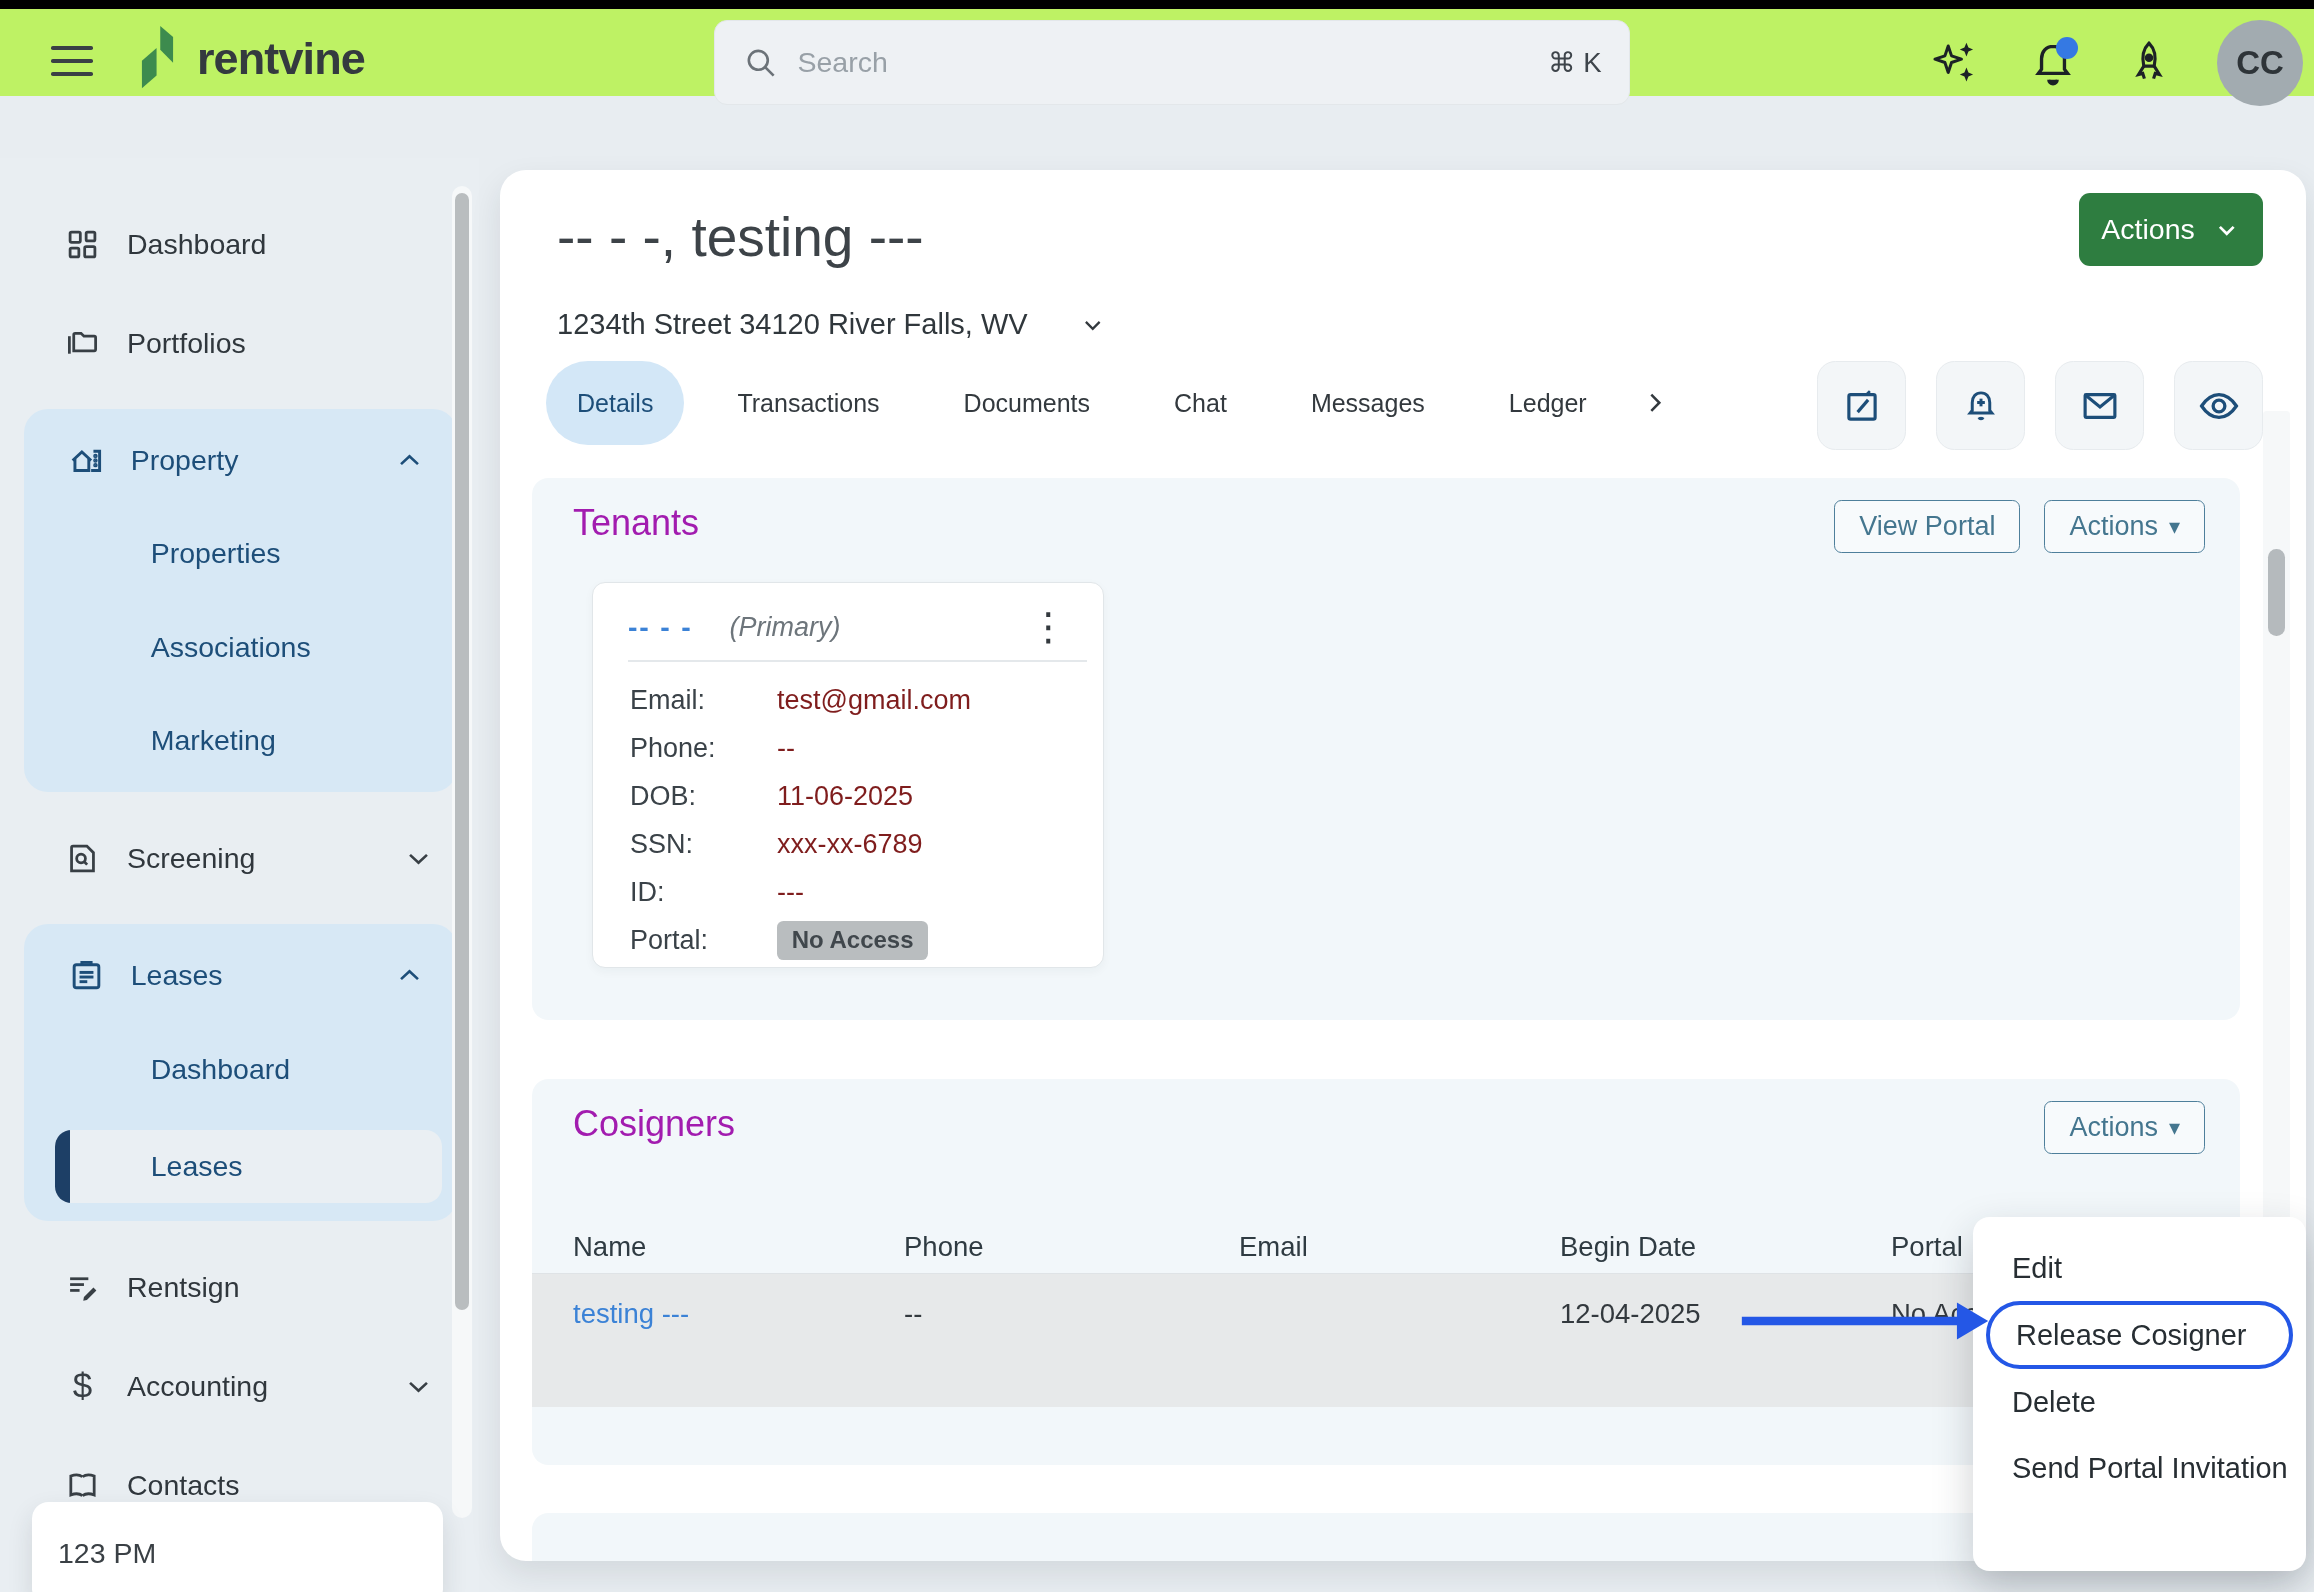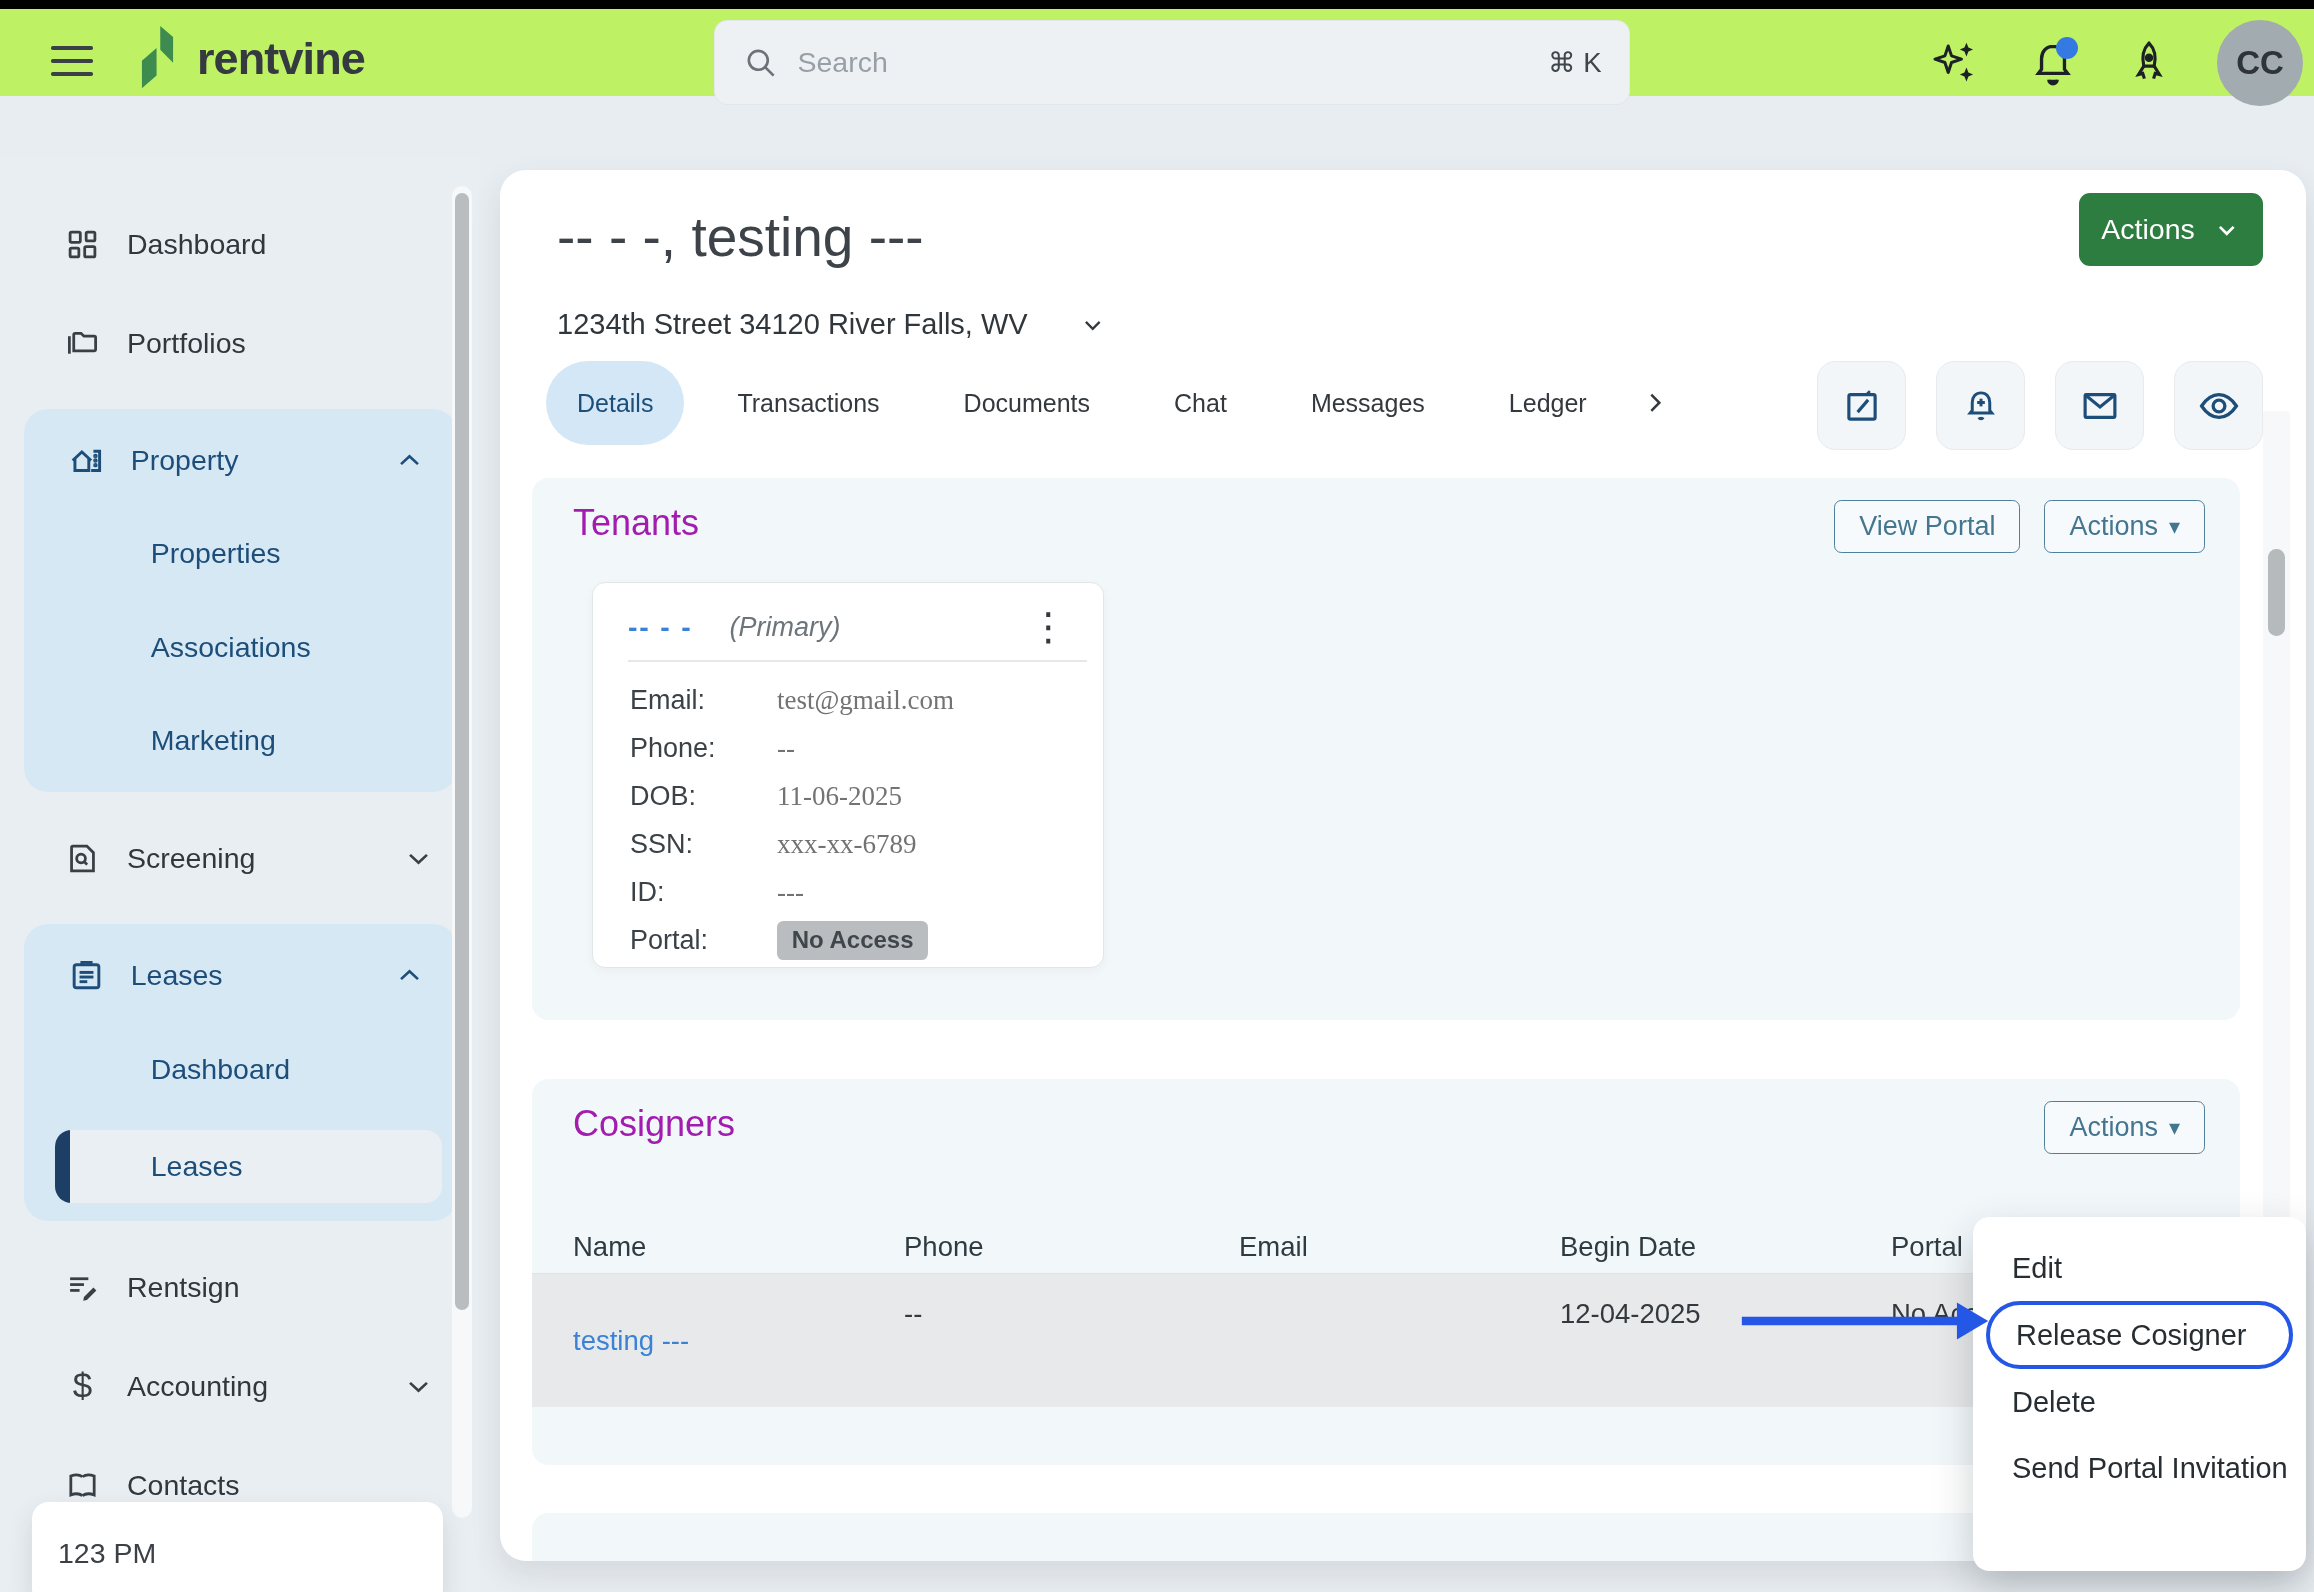--- a/index.html
+++ b/index.html
@@ -66,30 +66,30 @@
 
   
   .tenant-card { position:absolute; left:60px; top:104px; width:512px; height:386px; background:#fff; border:0.9px solid #e1e6e9; border-radius:13px; box-shadow:0 3.7px 9.2px rgba(30,40,50,.04); }
   .tcard-head { display:flex; align-items:center; padding:27.5px 26px 16.5px 35px; }
   .tcard-name { color:#3b82d6; font-weight:700; font-size:28.5px; letter-spacing:1.8px; }
   .tcard-tag { color:#6d757b; font-style:italic; font-size:27px; margin-left:37px; flex:1; }
   .kebab { font-size:39px; color:#33393e; line-height:27.5px; cursor:pointer; padding:0 9.2px; }
   .tcard-div { height:1.8px; background:#e4e8eb; margin:0 16.5px 14.7px 35px; }
   .trow { display:flex; padding:0 18.4px 0 37px; height:48px; align-items:center; font-size:27px; }
   .trow .tl { width:147px; color:#3a4248; }
-  .trow .tv { color:#737373;font-family:Liberation Serif, serif; }
+  .trow .tv { color:#7f1d1d; }
   .tv-link { color:#3b82d6; cursor:pointer; }
   .badge { background:#b9bdbf; color:#40474c; font-weight:700; font-size:24px; border-radius:6.4px; padding:5.5px 14.7px; }
 
   
   .co-table { position:absolute; left:0; top:142px; width:100%; }
   .co-hrow, .co-drow { display:grid; grid-template-columns:331px 335px 321px 331px 1fr; padding-left:41px; }
   .co-hrow { height:53px; align-items:center; font-size:27.5px; color:#2f3b42; border-bottom:1.8px solid #dfe3e6; }
   .co-drow { background:#e7e9ea; height:133px; align-items:start; padding-top:24px; font-size:27.5px; color:#33393e; }
-  .co-name { color:#3b82d6; cursor:pointer;margin-top:27px; }
+  .co-name { color:#3b82d6; cursor:pointer; }
 
   
   .main-scroll { position:absolute; right:15.6px; top:241px; width:27.5px; height:909px; background:#f6f8f9; border-radius:3.7px; }
   .main-thumb { position:absolute; left:5.5px; top:138px; width:16.5px; height:87px; background:#b5babd; border-radius:8.3px; }
 
   
   .ctx-menu { position:absolute; left:1973px; top:1217px; width:333px; height:354px; background:#ffffff; border-radius:16.5px; box-shadow:0 16.5px 40px rgba(30,40,50,.22); z-index:60; padding-top:18.4px; }
   .ctx-item { height:66px; display:flex; align-items:center; padding-left:39px; font-size:29px; color:#272e33; cursor:pointer; white-space:nowrap; }
   .ctx-hl { margin:0 13px; border:4.6px solid #2457e6; border-radius:34px; height:68px; display:flex; align-items:center; padding-left:26px; }
   .ctx-hl .ctx-item { height:auto; padding-left:0; }

